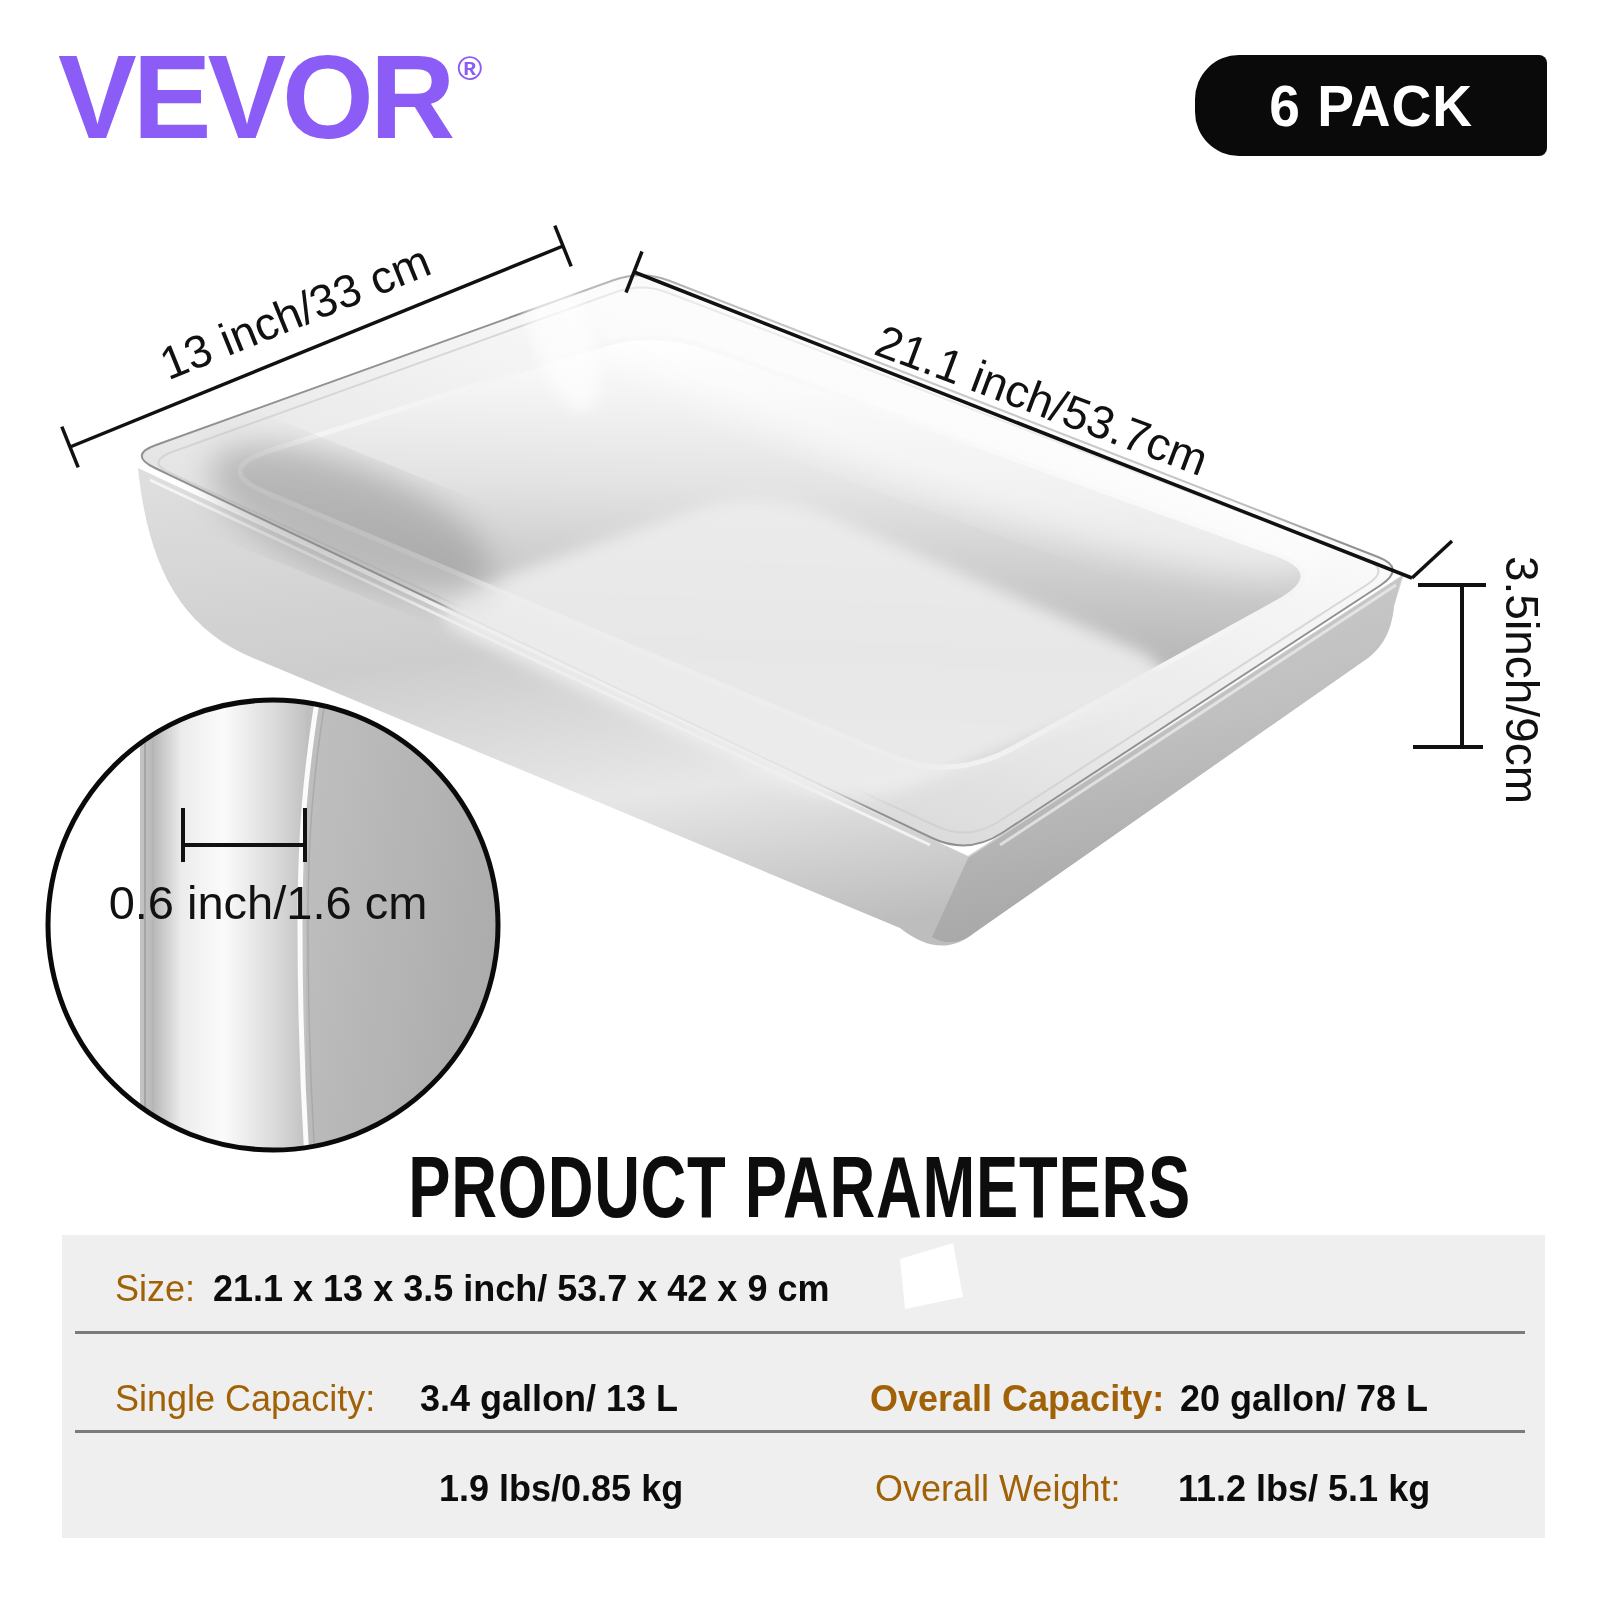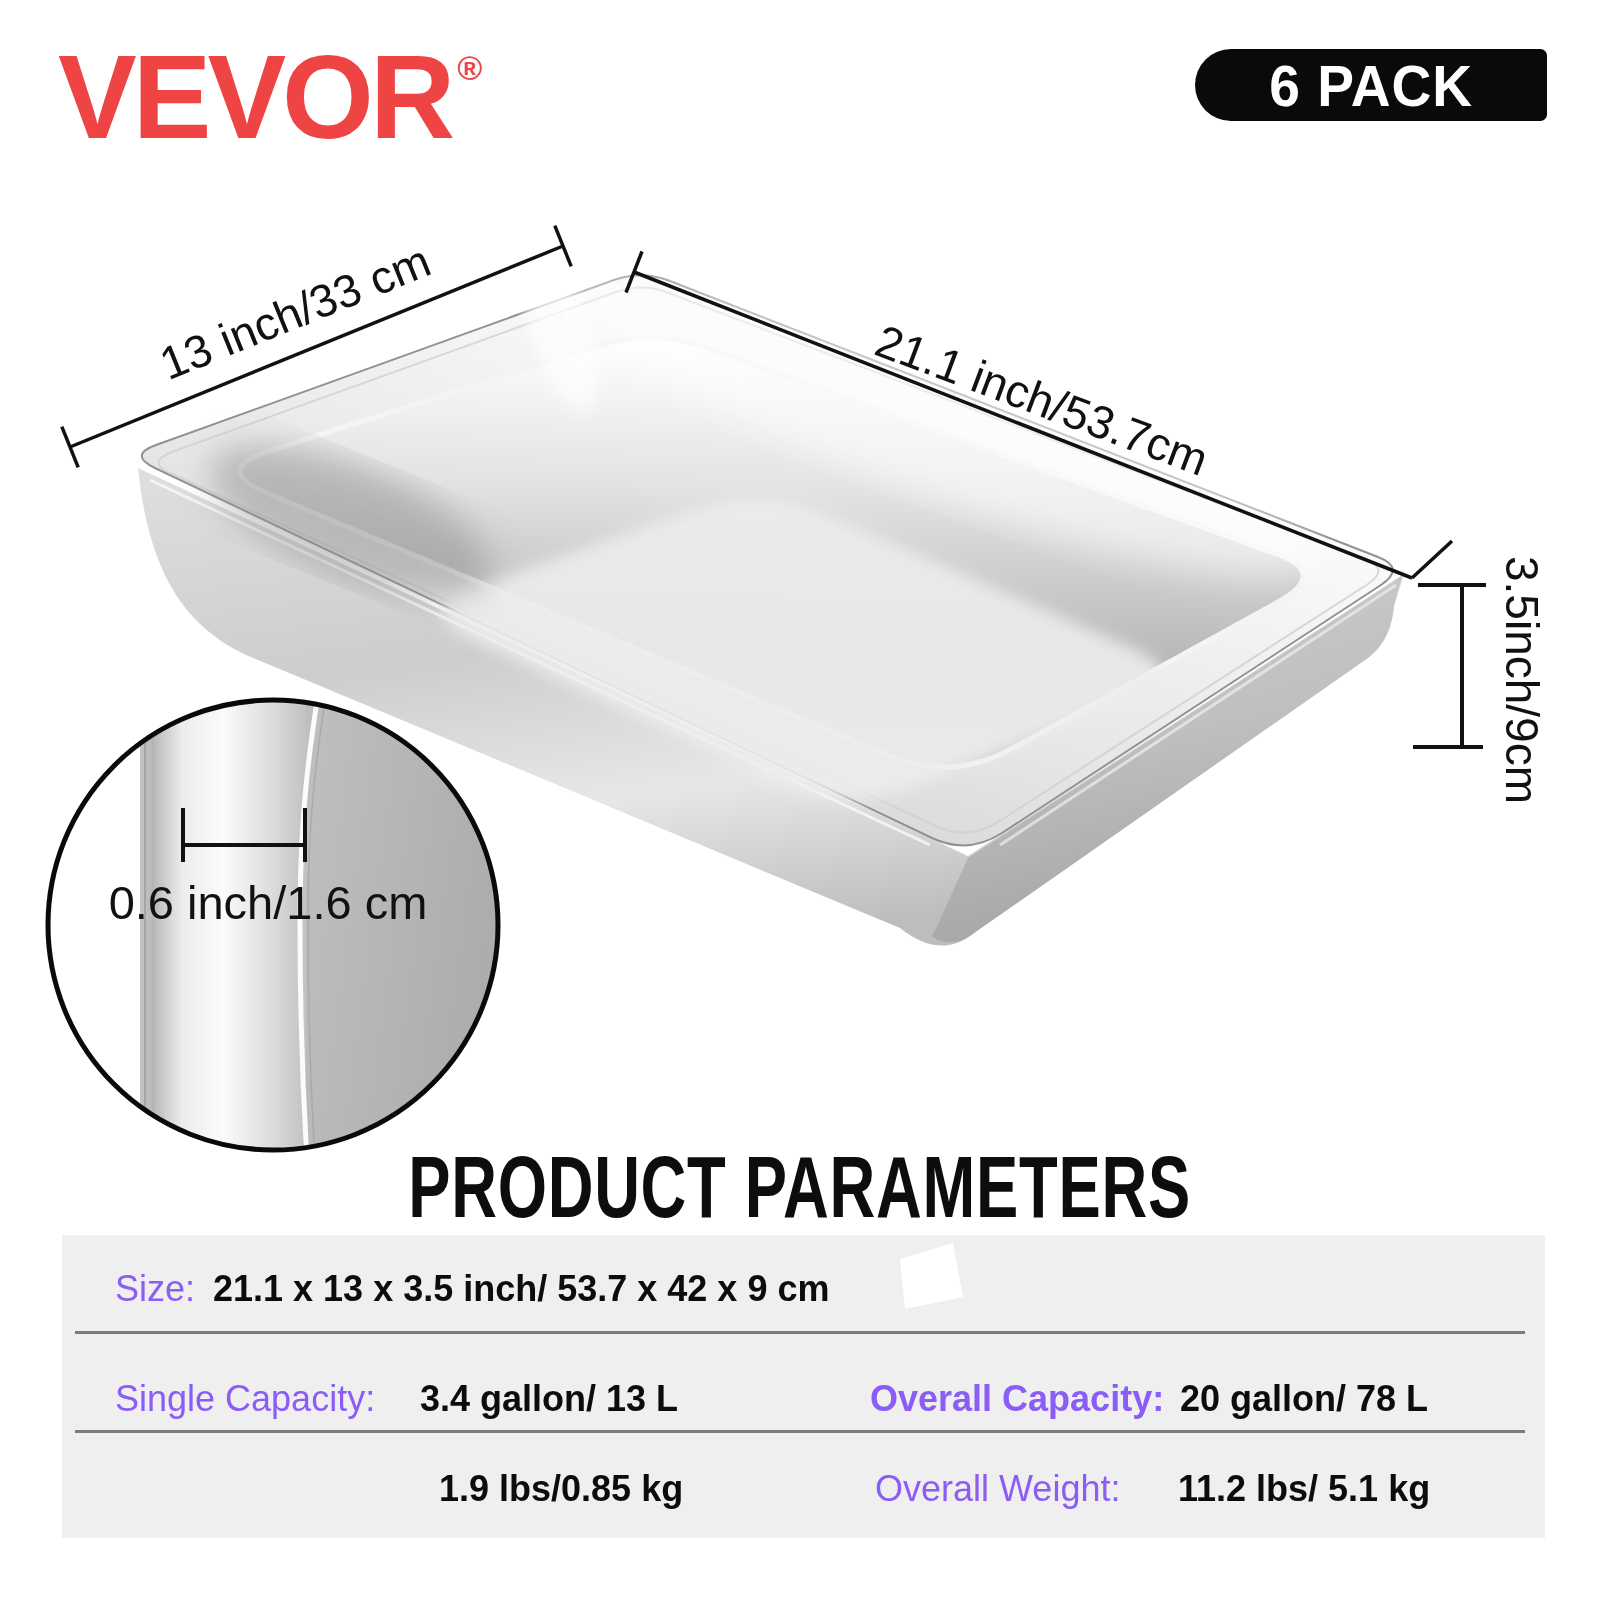--- a/index.html
+++ b/index.html
@@ -1,42 +1,42 @@
 <!DOCTYPE html>
 <html><head>
 <meta charset="utf-8">
 <style>
   html,body{margin:0;padding:0;background:#ffffff;}
   .canvas{position:relative;width:1600px;height:1600px;background:#ffffff;overflow:hidden;
           font-family:"Liberation Sans", sans-serif;color:#111;}
   .art{position:absolute;left:0;top:0;width:1600px;height:1600px;z-index:1;}
   .overlay{position:absolute;z-index:2;white-space:nowrap;}
 
-  .logo{left:58px;top:38px;font-size:118px;font-weight:900;letter-spacing:-4px;line-height:1;color:#ef4444;}
+  .logo{left:58px;top:38px;font-size:118px;font-weight:900;letter-spacing:-4px;line-height:1;color:#8b5cf6;}
   .logo sup{font-size:34px;font-weight:700;letter-spacing:0;vertical-align:58px;margin-left:6px;}
 
-  .badge{left:1195px;top:49px;width:352px;height:72px;background:#0a0a0a;
+  .badge{left:1195px;top:55px;width:352px;height:101px;background:#0a0a0a;
          border-radius:44px 8px 8px 44px;display:flex;align-items:center;justify-content:center;}
   .badge span{color:#ffffff;font-size:58px;font-weight:900;letter-spacing:1px;transform:scaleX(.95);}
 
   .dim-label{font-size:46px;color:#111;}
   .dim-a{left:295px;top:312px;transform:translate(-50%,-50%) rotate(-22deg);}
   .dim-b{left:1042px;top:400px;transform:translate(-50%,-50%) rotate(20.5deg);}
   .dim-c{left:1522px;top:680px;transform:translate(-50%,-50%) rotate(90deg);}
   .inset-label{left:268px;top:902px;transform:translate(-50%,-50%);font-size:47px;}
 
   .heading{left:0;top:1116px;width:1600px;text-align:center;margin-top:20px;}
   .heading span{display:inline-block;font-size:88px;font-weight:900;letter-spacing:1px;
                 transform:scaleX(.72);color:#0d0d0d;}
 
   .panel{left:62px;top:1235px;width:1483px;height:303px;background:#efefef;z-index:0;}
   .panel .divider{position:absolute;left:13px;width:1450px;height:3px;background:#7b7b7b;}
   .panel .row{position:absolute;left:0;width:100%;height:54px;line-height:54px;font-size:36px;}
   .panel .row span{position:absolute;white-space:nowrap;}
-  .lbl{font-weight:400;color:#8b5cf6;}
+  .lbl{font-weight:400;color:#a16207;}
   .val{font-weight:700;color:#0c0c0c;}
 </style>
 </head>
 <body>
 
 <div class="canvas">
 
   <svg class="art" viewBox="0 0 1600 1600">
     <defs>
       <linearGradient id="gFlange" x1="0" y1="1" x2="0.75" y2="0">

